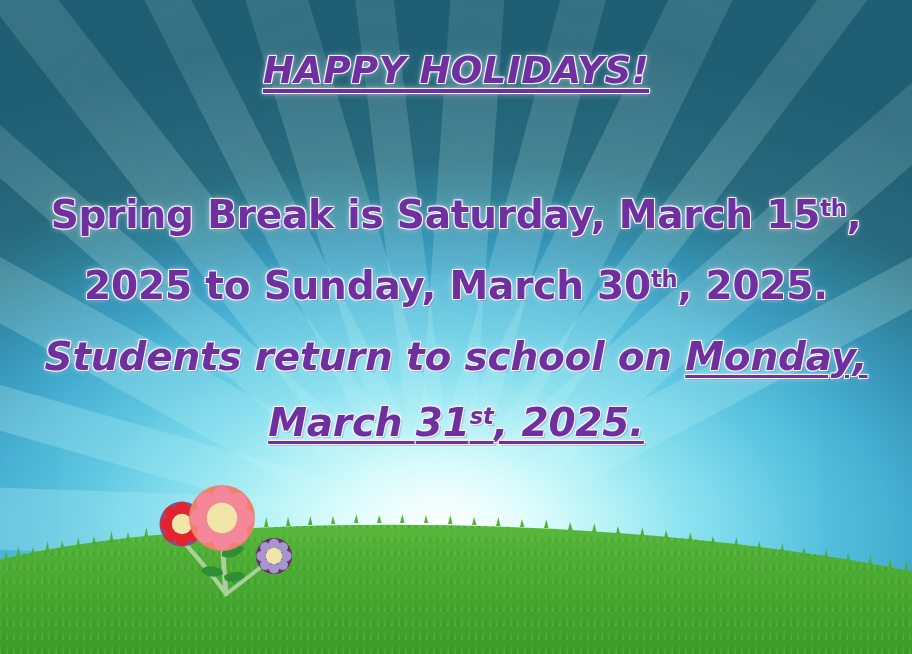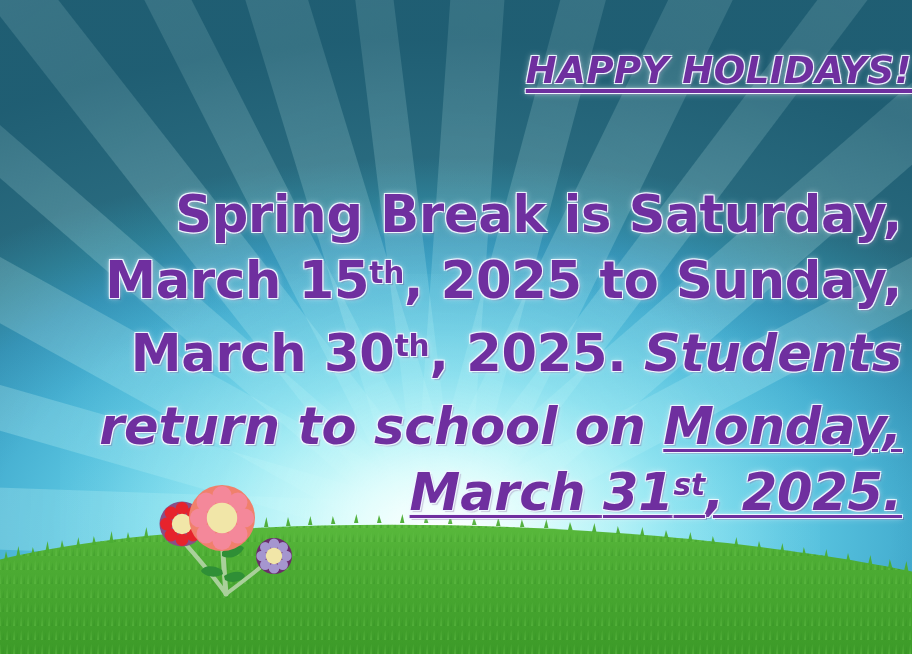--- a/index.html
+++ b/index.html
@@ -104,21 +104,21 @@
     bottom: 52px;
     width: 170px;
     height: 120px;
   }
   .flowers svg { display: block; width: 100%; height: 100%; overflow: visible; }
 
   
   .text-layer {
     position: absolute;
     inset: 0;
-    text-align: right;
+    text-align: center;
   }
 
   .title {
     position: absolute;
     top: 52px;
     left: 0;
     width: 100%;
     font-size: 37px;
     font-weight: bold;
     font-style: italic;
@@ -130,21 +130,21 @@
     text-decoration: underline;
     text-decoration-thickness: 4px;
     text-underline-offset: 6px;
   }
 
   .body {
     position: absolute;
     top: 182px;
     left: 10px;
     width: 892px;
-    font-size: 51px;
+    font-size: 39px;
     font-weight: bold;
     color: #6f2f9f;
     line-height: 66px;
     letter-spacing: -0.2px;
   }
   .body .ital { font-style: italic; }
   .body .und {
     text-decoration: underline;
     text-decoration-thickness: 3px;
     text-underline-offset: 5px;

